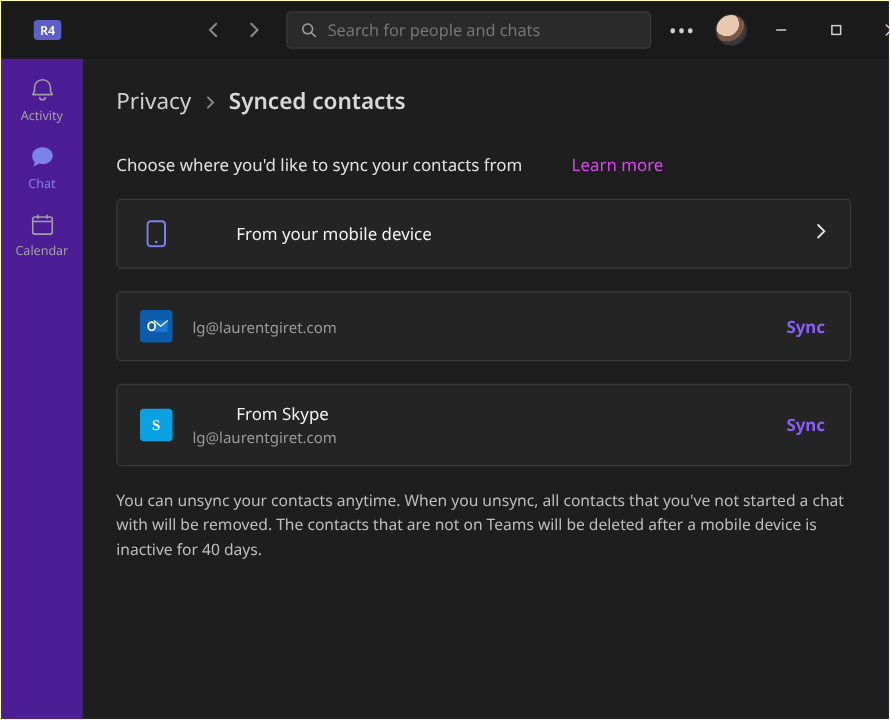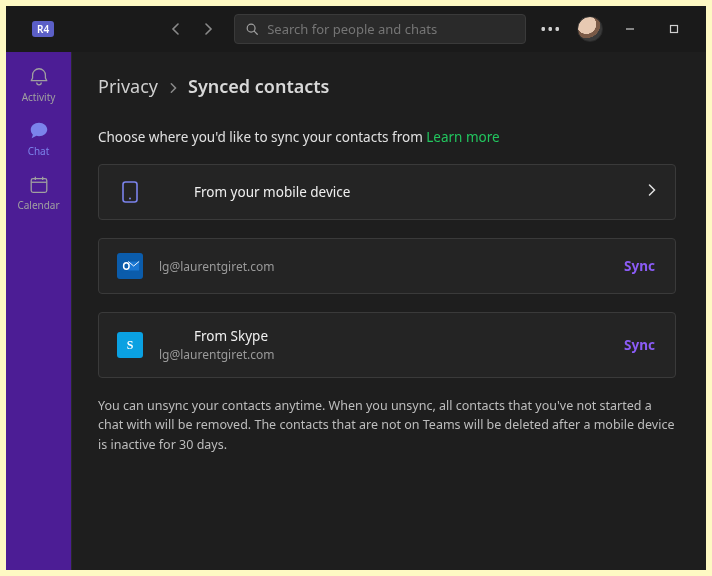--- a/index.html
+++ b/index.html
@@ -7,21 +7,21 @@
   body {
     background: #0b0c0e;
     font-family: "Segoe UI", system-ui, sans-serif;
     color: #e6e6e6;
     font-size: 13px;
   }
   .app {
     width: 712px; height: 576px;
     display: flex;
     flex-direction: column;
-    border: 6px solid #fef9c3;
+    border: 1px solid #fef9c3;
     background: #141414;
   }
 
   
   .titlebar {
     height: 46px;
     display: flex;
     align-items: center;
     padding: 0 10px 0 14px;
     gap: 8px;
@@ -123,21 +123,21 @@
     color: #d8d8d8;
     margin-bottom: 30px;
   }
   .breadcrumb .crumb-parent { font-weight: 400; color: #cfcfcf; }
   .breadcrumb .chev { color: #8a8a8a; }
 
   .lead {
     font-size: 13.5px; color: #e0e0e0;
     margin-bottom: 18px;
   }
-  .lead a { color: #22c55e; text-decoration: none; }
+  .lead a { color: #d946ef; text-decoration: none; margin-left: 36px; }
 
   .card {
     border: 1px solid #3a3a3a;
     background: #242424;
     border-radius: 4px;
     display: flex; align-items: center;
     padding: 14px 18px;
     margin-bottom: 18px;
     gap: 16px;
   }
@@ -309,17 +309,17 @@
             <text x="12" y="16.5" text-anchor="middle" font-size="13" font-family="Segoe UI" font-weight="700" fill="#fff">S</text>
           </svg>
         </span>
         <div class="text-slot">
           <div class="title">From Skype</div>
           <div class="sub">lg@laurentgiret.com</div>
         </div>
         <span class="action clickable">Sync</span>
       </div>
 
-      <p class="footnote">You can unsync your contacts anytime. When you unsync, all contacts that you've not started a chat with will be removed. The contacts that are not on Teams will be deleted after a mobile device is inactive for 30 days.</p>
+      <p class="footnote">You can unsync your contacts anytime. When you unsync, all contacts that you've not started a chat with will be removed. The contacts that are not on Teams will be deleted after a mobile device is inactive for 40 days.</p>
 
     </main>
   </div>
 </div>
 
 </body></html>

